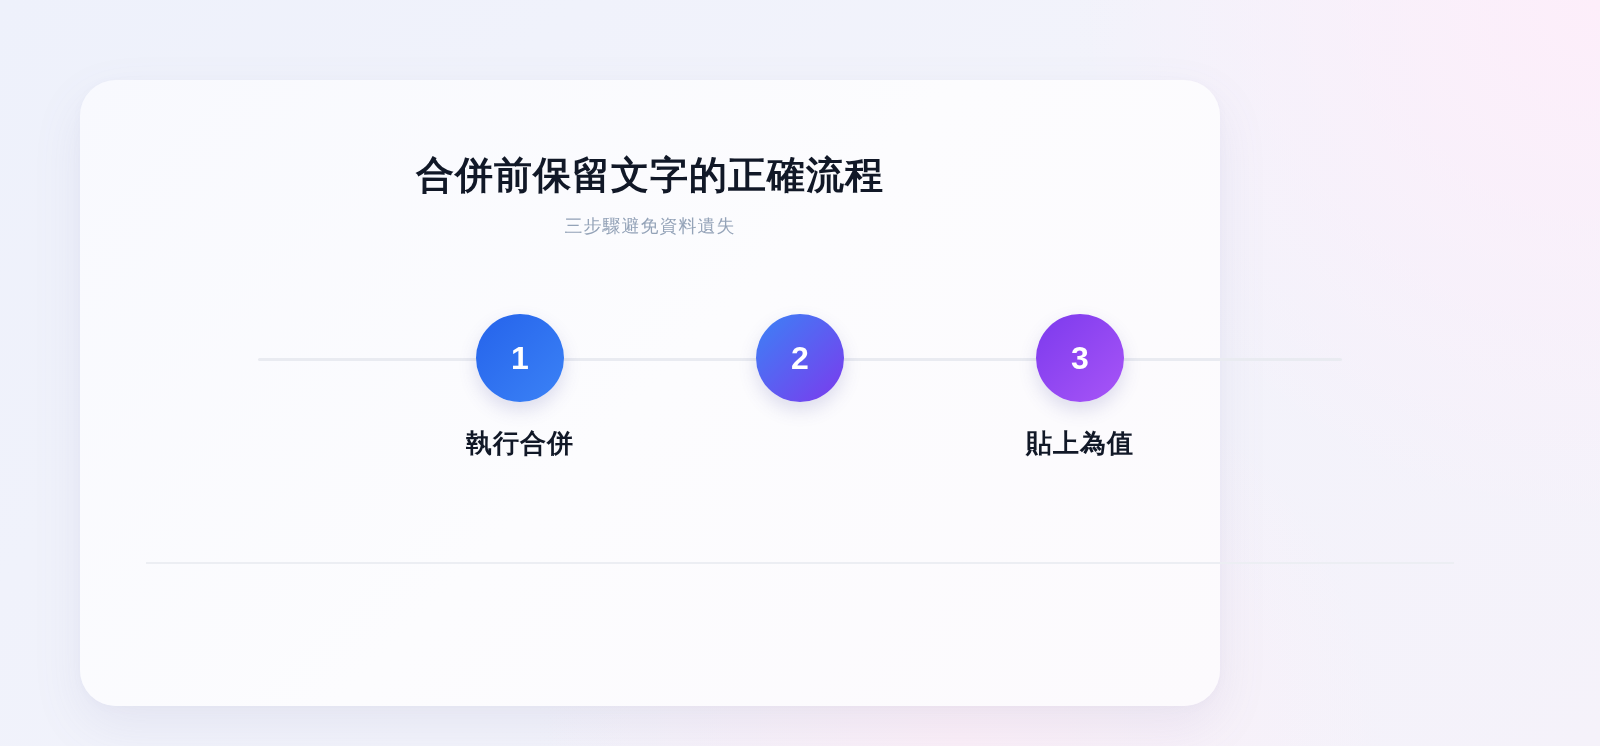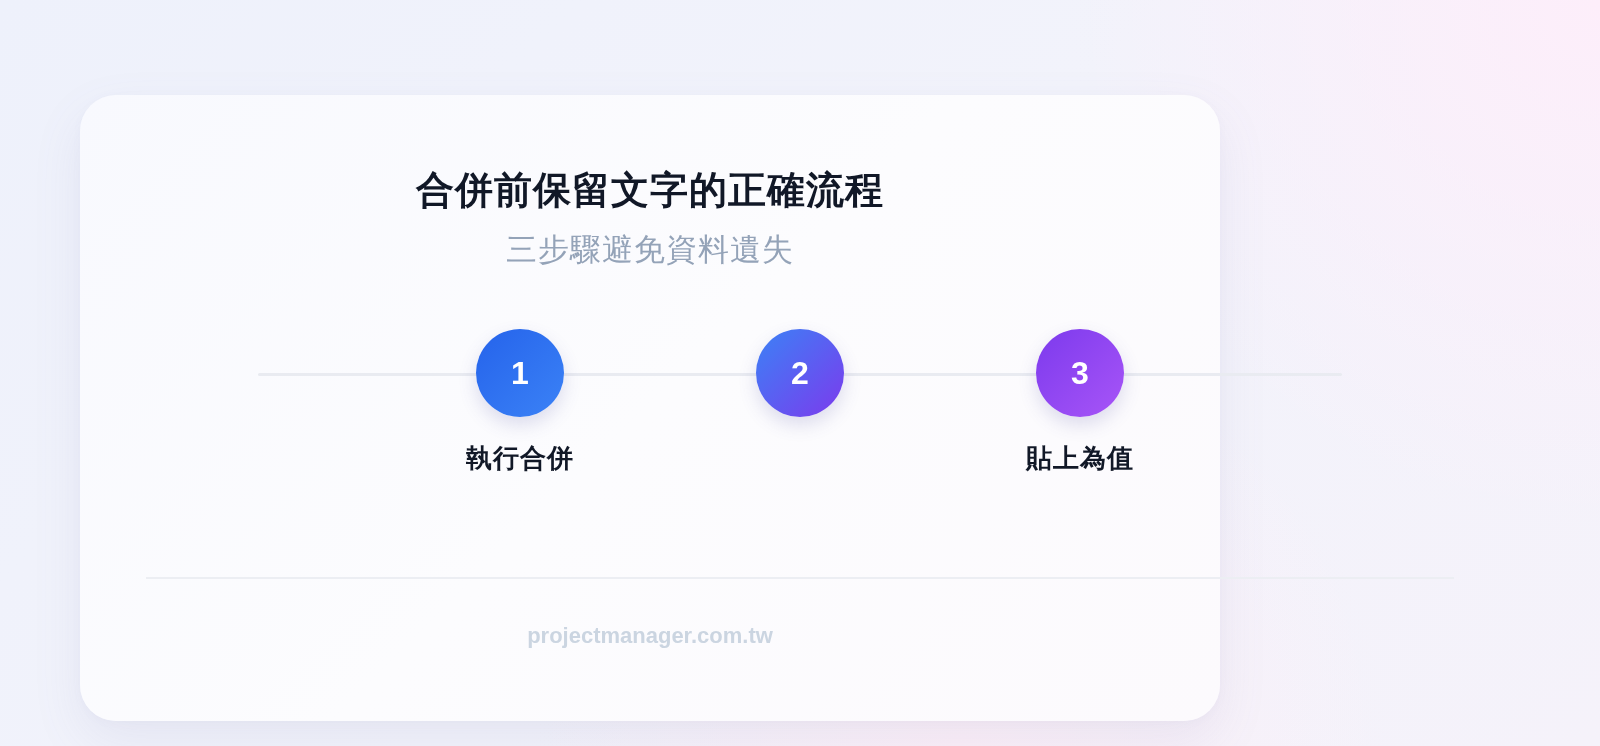--- a/index.html
+++ b/index.html
@@ -5,32 +5,32 @@
   html, body { margin: 0; padding: 0; }
   body {
     width: 1600px; height: 746px; overflow: hidden; position: relative;
     background:
       radial-gradient(circle at 100% 0%, #fdeefa 0%, rgba(253,238,250,0) 30%),
       radial-gradient(circle at 60% 100%, #fbeff8 0%, rgba(251,239,248,0) 35%),
       linear-gradient(135deg, #eef1fb 0%, #f2f3fb 50%, #f5f2fa 100%);
     font-family: "DejaVu Sans", "Liberation Sans", sans-serif;
   }
   .card {
-    position: absolute; left: 80px; top: 95px; width: 1140px; height: 626px;
+    position: absolute; left: 80px; top: 80px; width: 1140px; height: 626px;
     border-radius: 36px;
     background: linear-gradient(135deg, #f8f9fe 0%, #fcfcfe 50%, #fcfafd 100%);
     box-shadow: 0 20px 50px rgba(120,120,170,0.10), 0 2px 8px rgba(120,120,170,0.04);
   }
   .title {
     position: absolute; left: 0; right: 0; top: 70px; text-align: center;
     font-size: 38px; font-weight: bold; color: #111827; letter-spacing: 1px;
   }
   .subtitle {
     position: absolute; left: 0; right: 0; top: 134px; text-align: center;
-    font-size: 31px; color: #94a3b8; letter-spacing: 1px;
+    font-size: 18px; color: #94a3b8; letter-spacing: 1px;
   }
   .track {
     position: absolute; left: 178px; top: 278px; width: 1084px; height: 3px;
     background: #e9ebf1; border-radius: 2px;
   }
   .step {
     position: absolute; top: 234px; width: 280px; margin-left: -140px;
     text-align: center;
   }
   .circle {
@@ -80,14 +80,13 @@
   </div>
 
   <div class="step" style="left:1000px;">
     <div class="circle" style="background: linear-gradient(135deg, #7c3aed 0%, #a855f7 100%);">
       <span>3</span>
     </div>
     <div class="step-title">貼上為值</div>
   </div>
 
   <div class="divider"></div>
-  <div class="footer">projectmanager.com.tw</div>
 </div>
 
 </body></html>

